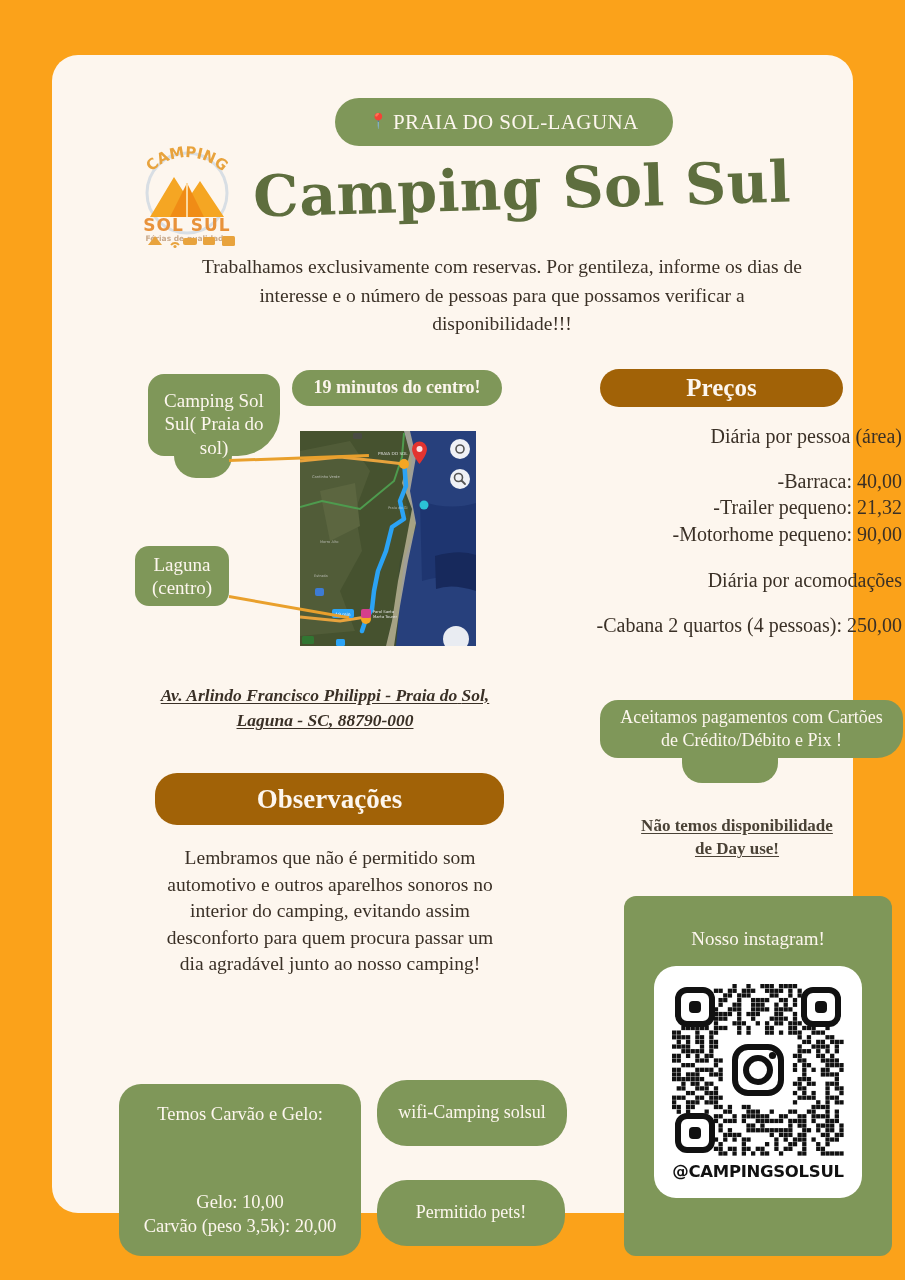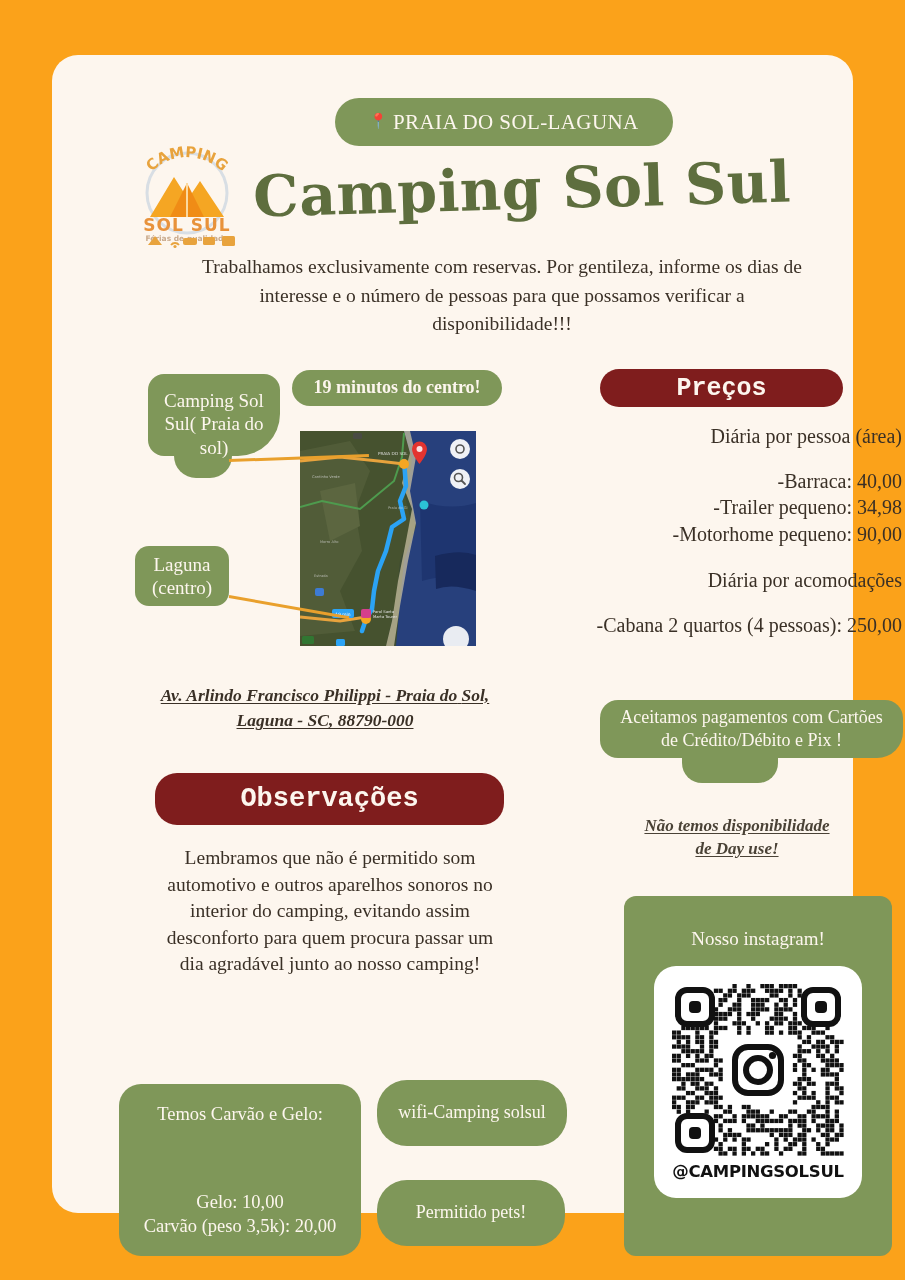--- a/index.html
+++ b/index.html
@@ -145,28 +145,27 @@
     font-style: italic;
     font-weight: bold;
     line-height: 1.45;
     color: #3A3026;
   }
   .address u { text-decoration: underline; text-underline-offset: 2px; }
 
   
   .section-pill {
     position: absolute;
-    background: #7f1d1d;
+    background: #a16207;
     border-radius: 22px;
     display: flex;
     align-items: center;
     justify-content: center;
     color: #FDF6EE;
     font-weight: bold;
-    font-family: Liberation Mono, monospace;
   }
   .pill-precos { left: 548px; top: 314px; width: 243px; height: 38px; font-size: 25px; }
   .pill-observacoes { left: 103px; top: 718px; width: 349px; height: 52px; font-size: 27px; }
 
   
   .prices {
     position: absolute;
     left: 530px; top: 368px;
     width: 320px;
     color: #3A3026;
@@ -199,21 +198,20 @@
     border-radius: 0 0 20px 20px;
   }
   .pay-badge .ptext { position: relative; z-index: 2; }
 
   .dayuse {
     position: absolute;
     left: 545px; top: 760px;
     width: 280px;
     text-align: center;
     font-size: 17px;
-    font-style: italic;
     font-weight: bold;
     line-height: 1.35;
     color: #4A4236;
     text-decoration: underline;
     text-underline-offset: 2px;
   }
 
   
   .obs-body {
     position: absolute;
@@ -405,21 +403,21 @@
   </div>
 
   <div class="section-pill pill-precos">
     <span>Preços</span>
   </div>
 
   <div class="prices">
     <div class="lead">Diária por pessoa (área)</div>
     <div class="blk">
       <div>-Barraca: 40,00</div>
-      <div>-Trailer pequeno: 34,98</div>
+      <div>-Trailer pequeno: 21,32</div>
       <div>-Motorhome pequeno: 90,00</div>
     </div>
     <div class="lead">Diária por acomodações</div>
     <div class="blk">
       <div>-Cabana 2 quartos (4 pessoas): 250,00</div>
     </div>
   </div>
 
   <div class="pay-badge">
     <span class="ptext">Aceitamos pagamentos com Cartões de Crédito/Débito e Pix !</span>

